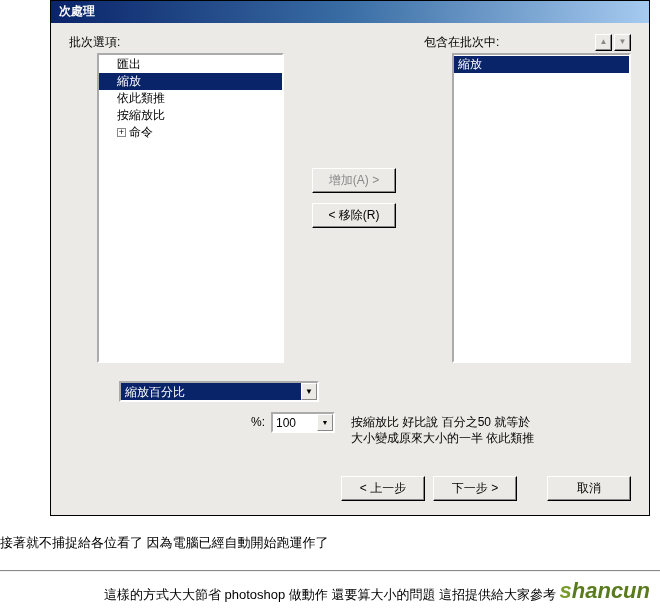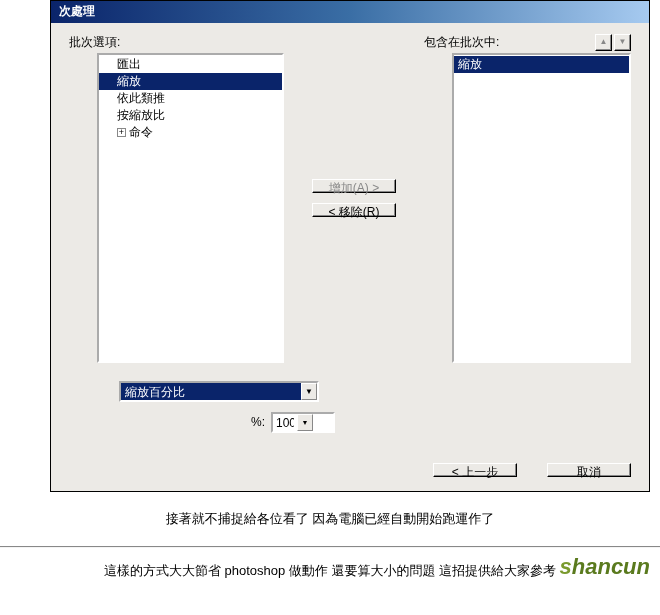--- a/index.html
+++ b/index.html
@@ -12,37 +12,37 @@
 .col { display: flex; flex-direction: column; }
 .col-left { width: 215px; }
 .col-mid { width: 100px; display: flex; flex-direction: column; justify-content: center; align-items: center; gap: 10px; }
 .col-right { flex: 1; }
 .label-row { display: flex; align-items: center; justify-content: space-between; margin-bottom: 2px; height: 18px; }
 .listbox { border: 2px inset #fff; background: #fff; height: 310px; overflow: hidden; padding: 1px 0; margin-left: 28px; }
 .list-item { padding: 1px 4px 1px 18px; cursor: default; line-height: 15px; }
 .list-item.selected { background: #0a246a; color: #fff; }
 .list-item.tree-root { }
 .tree-plus { display: inline-block; width: 9px; height: 9px; border: 1px solid #888; text-align: center; line-height: 7px; font-size: 9px; margin-right: 3px; vertical-align: middle; }
-.btn { min-width: 84px; height: 14px; background: #eceae6; border: 1px solid #000; border-top-color: #fff; border-left-color: #fff; box-shadow: inset -1px -1px 0 #888, inset 1px 1px 0 #eceae6; font-size: 12px; cursor: pointer; padding: 0 10px; }
+.btn { min-width: 84px; height: 25px; background: #eceae6; border: 1px solid #000; border-top-color: #fff; border-left-color: #fff; box-shadow: inset -1px -1px 0 #888, inset 1px 1px 0 #eceae6; font-size: 12px; cursor: pointer; padding: 0 10px; }
 .btn:disabled { color: #888; }
 .arrow-btns { display: flex; gap: 2px; }
 .arrow-btn { width: 17px; height: 17px; background: #eceae6; border: 1px solid #000; border-top-color: #fff; border-left-color: #fff; box-shadow: inset -1px -1px 0 #888; font-size: 8px; line-height: 13px; text-align: center; cursor: pointer; color: #888; }
 .section { margin-top: 18px; }
 .section-label { margin-bottom: 6px; }
 .dropdown { display: flex; align-items: center; width: 200px; height: 21px; border: 2px inset #fff; background: #4c1d95; margin-left: 50px; }
 .dropdown-text { flex: 1; background: #0a246a; color: #fff; padding: 1px 4px; height: 100%; line-height: 16px; }
 .dropdown-arrow { width: 16px; height: 17px; background: #eceae6; border: 1px solid #888; border-top-color: #fff; border-left-color: #fff; text-align: center; font-size: 8px; line-height: 15px; cursor: pointer; }
 .pct-row { display: flex; align-items: flex-start; margin-top: 10px; margin-left: 50px; gap: 6px; }
 .pct-label { width: 146px; text-align: right; padding-top: 3px; }
 .spinner { display: flex; align-items: center; border: 2px inset #fff; background: #fff; width: 64px; height: 21px; }
-.spinner input { border: none; width: 24px; padding: 1px 3px; font-size: 12px; outline: none; }
+.spinner input { border: none; width: 44px; padding: 1px 3px; font-size: 12px; outline: none; }
 .spinner-arrow { width: 16px; height: 17px; background: #eceae6; border: 1px solid #888; border-top-color: #fff; border-left-color: #fff; text-align: center; font-size: 7px; line-height: 15px; cursor: pointer; }
 .hint { margin-left: 10px; line-height: 16px; padding-top: 2px; }
 .footer-btns { display: flex; justify-content: flex-end; gap: 8px; margin-top: 30px; align-items: center; }
-.caption { text-align: center; margin: 18px 0; font-size: 13px; }
+.caption { margin: 18px 0; font-size: 13px; }
 .divider { border-top: 1px solid #888; border-bottom: 1px solid #f4f4f4; margin: 0 0 14px 0; }
 .caption2 { text-align: center; font-size: 13px; position: relative; }
 .watermark { position: absolute; right: 10px; top: -8px; font-size: 22px; font-weight: bold; font-style: italic; }
 .wm-s { color: #7a9a2e; } .wm-rest { color: #5a7a1e; }
 </style>
 </head>
 <body>
 
 <div class="outer">
   <div class="dialog">
@@ -83,25 +83,30 @@
         <div class="dropdown">
           <div class="dropdown-text">縮放百分比</div>
           <div class="dropdown-arrow">▼</div>
         </div>
         <div class="pct-row">
           <div class="pct-label">%:</div>
           <div class="spinner">
             <input type="text" value="100" style="">
             <div class="spinner-arrow">▼</div>
           </div>
+          <div class="hint">
+            <div>按縮放比 好比說 百分之50 就等於</div>
+            <div>大小變成原來大小的一半 依此類推</div>
+          </div>
         </div>
       </div>
 
       <div class="footer-btns">
         <button class="btn">&lt; 上一步</button>
+        <button class="btn">下一步 &gt;</button>
         <button class="btn" style="margin-left:22px">取消</button>
       </div>
     </div>
   </div>
 
   <div class="caption">接著就不捕捉給各位看了 因為電腦已經自動開始跑運作了</div>
   <div class="divider"></div>
   <div class="caption2">
     <span>這樣的方式大大節省 photoshop 做動作 還要算大小的問題 這招提供給大家參考</span>
     <span class="watermark"><span class="wm-s">s</span><span class="wm-rest">hancun</span></span>

